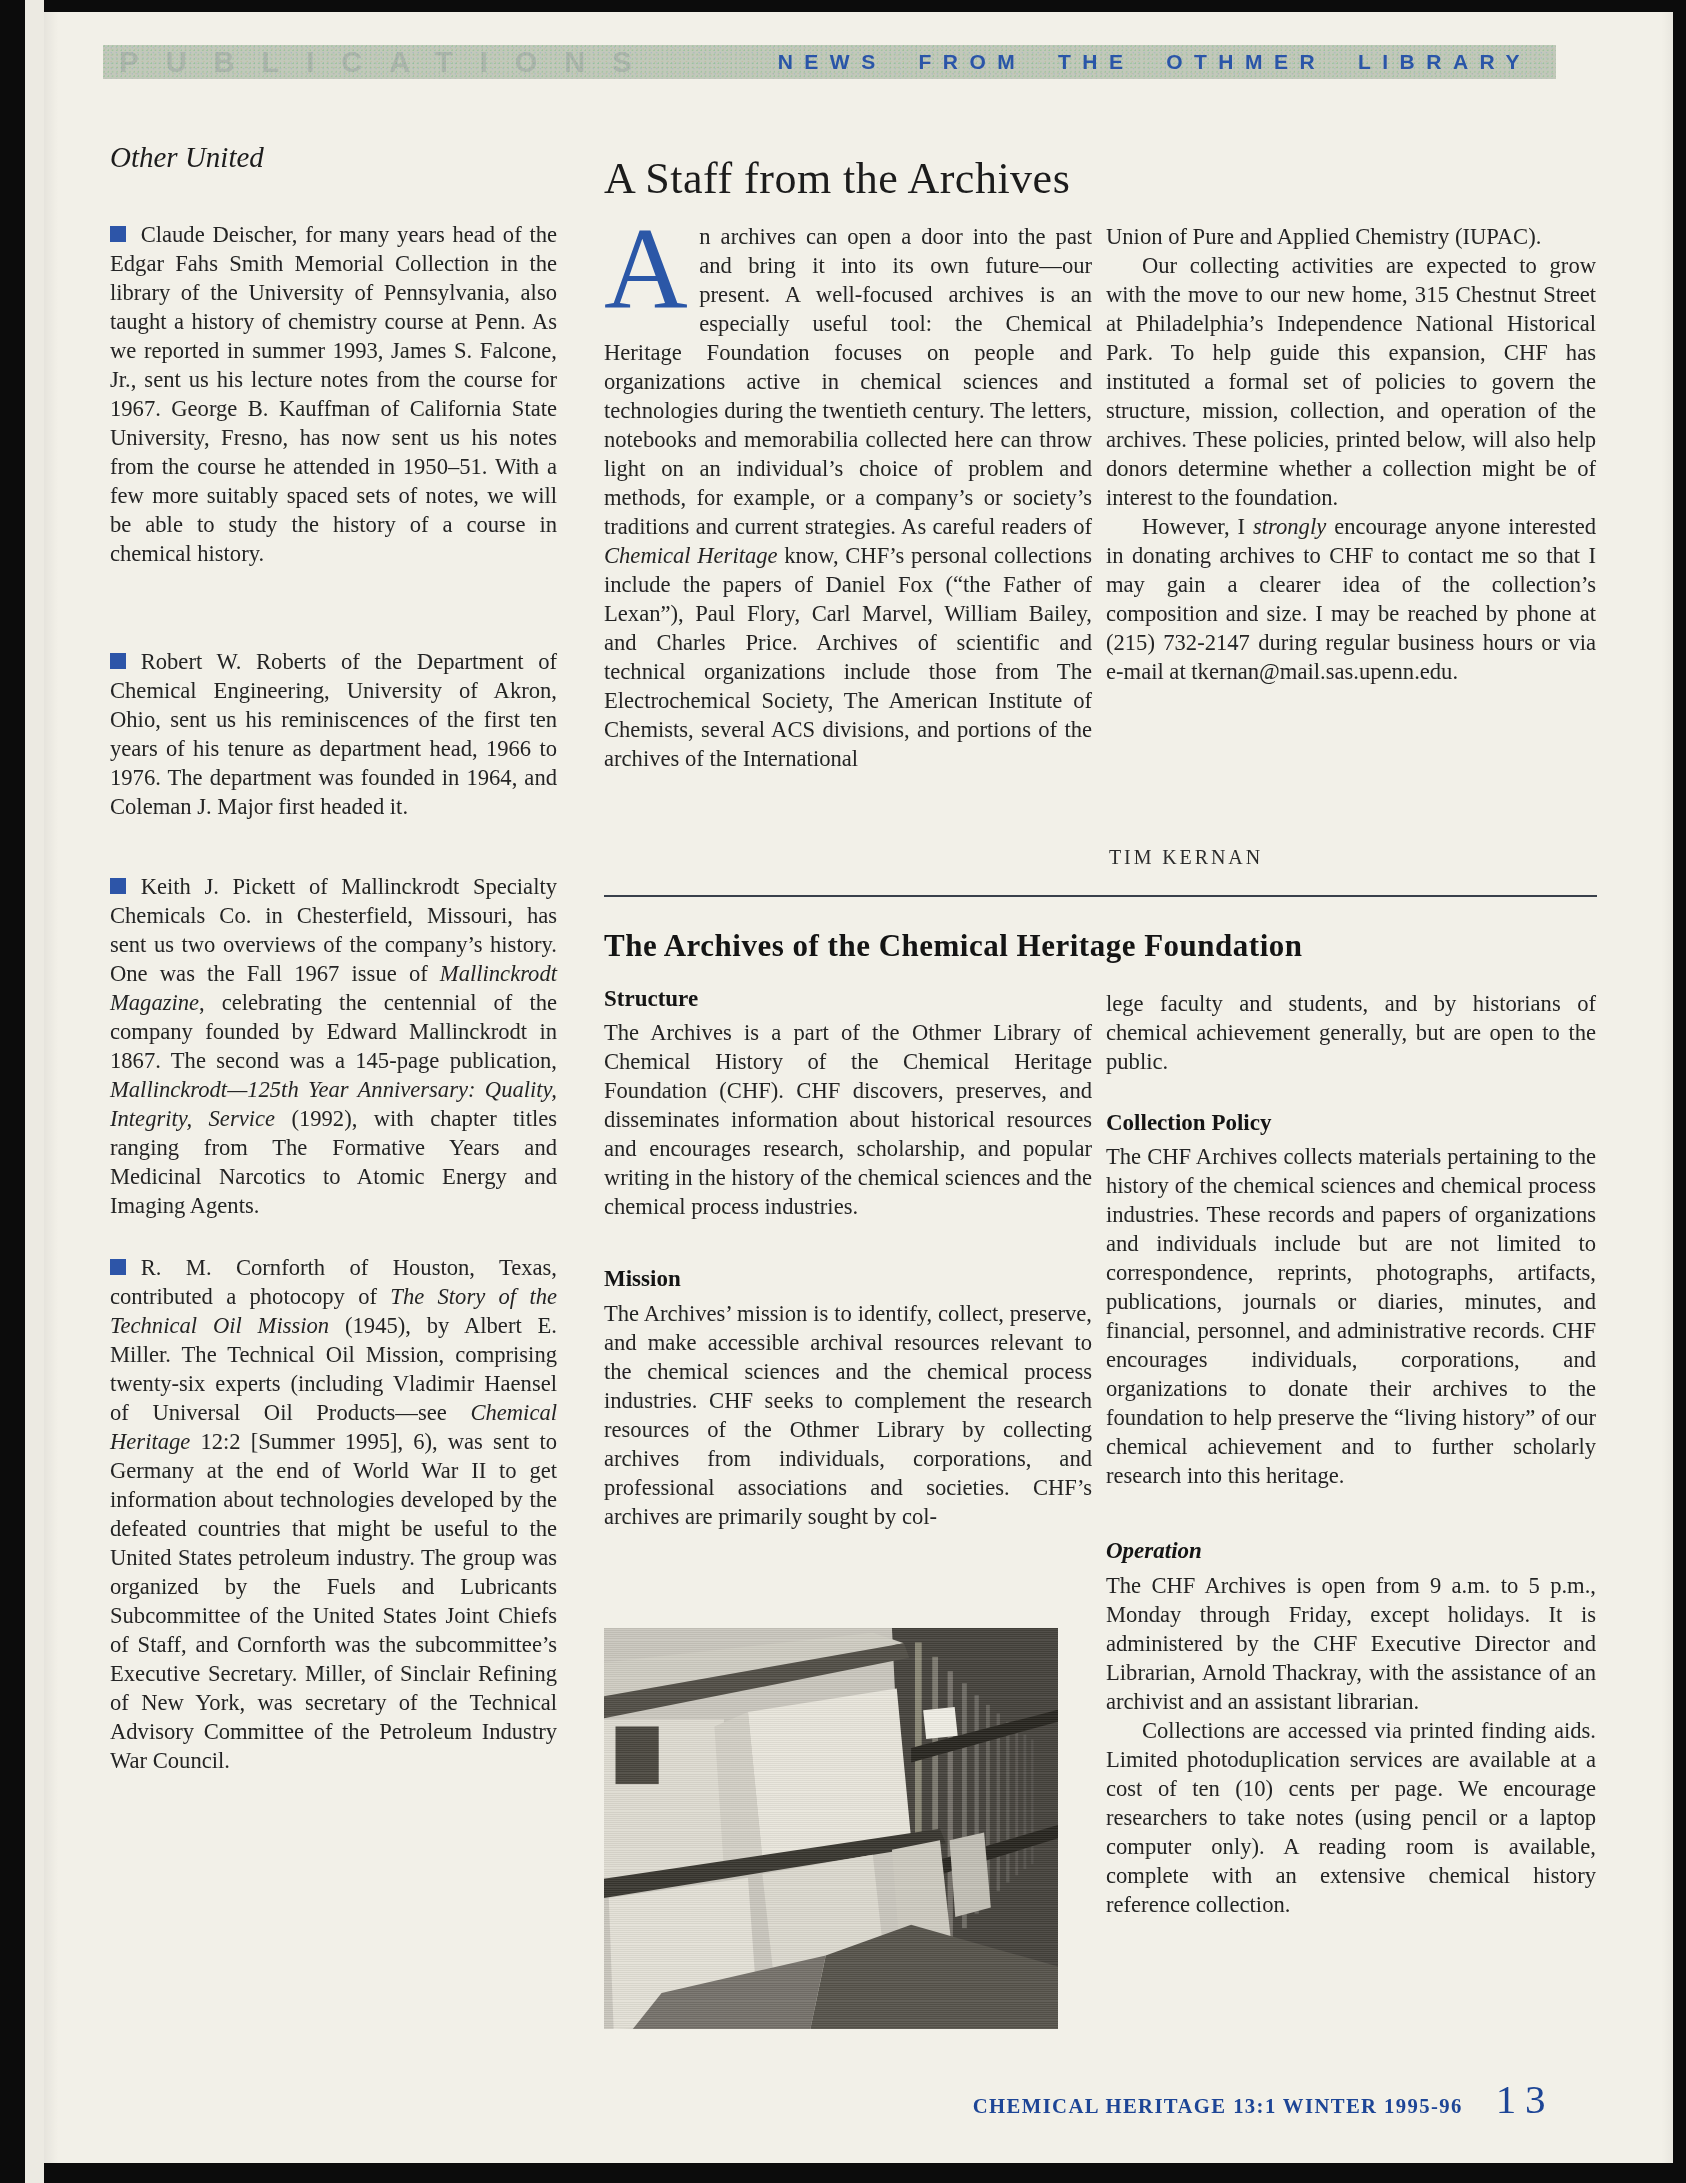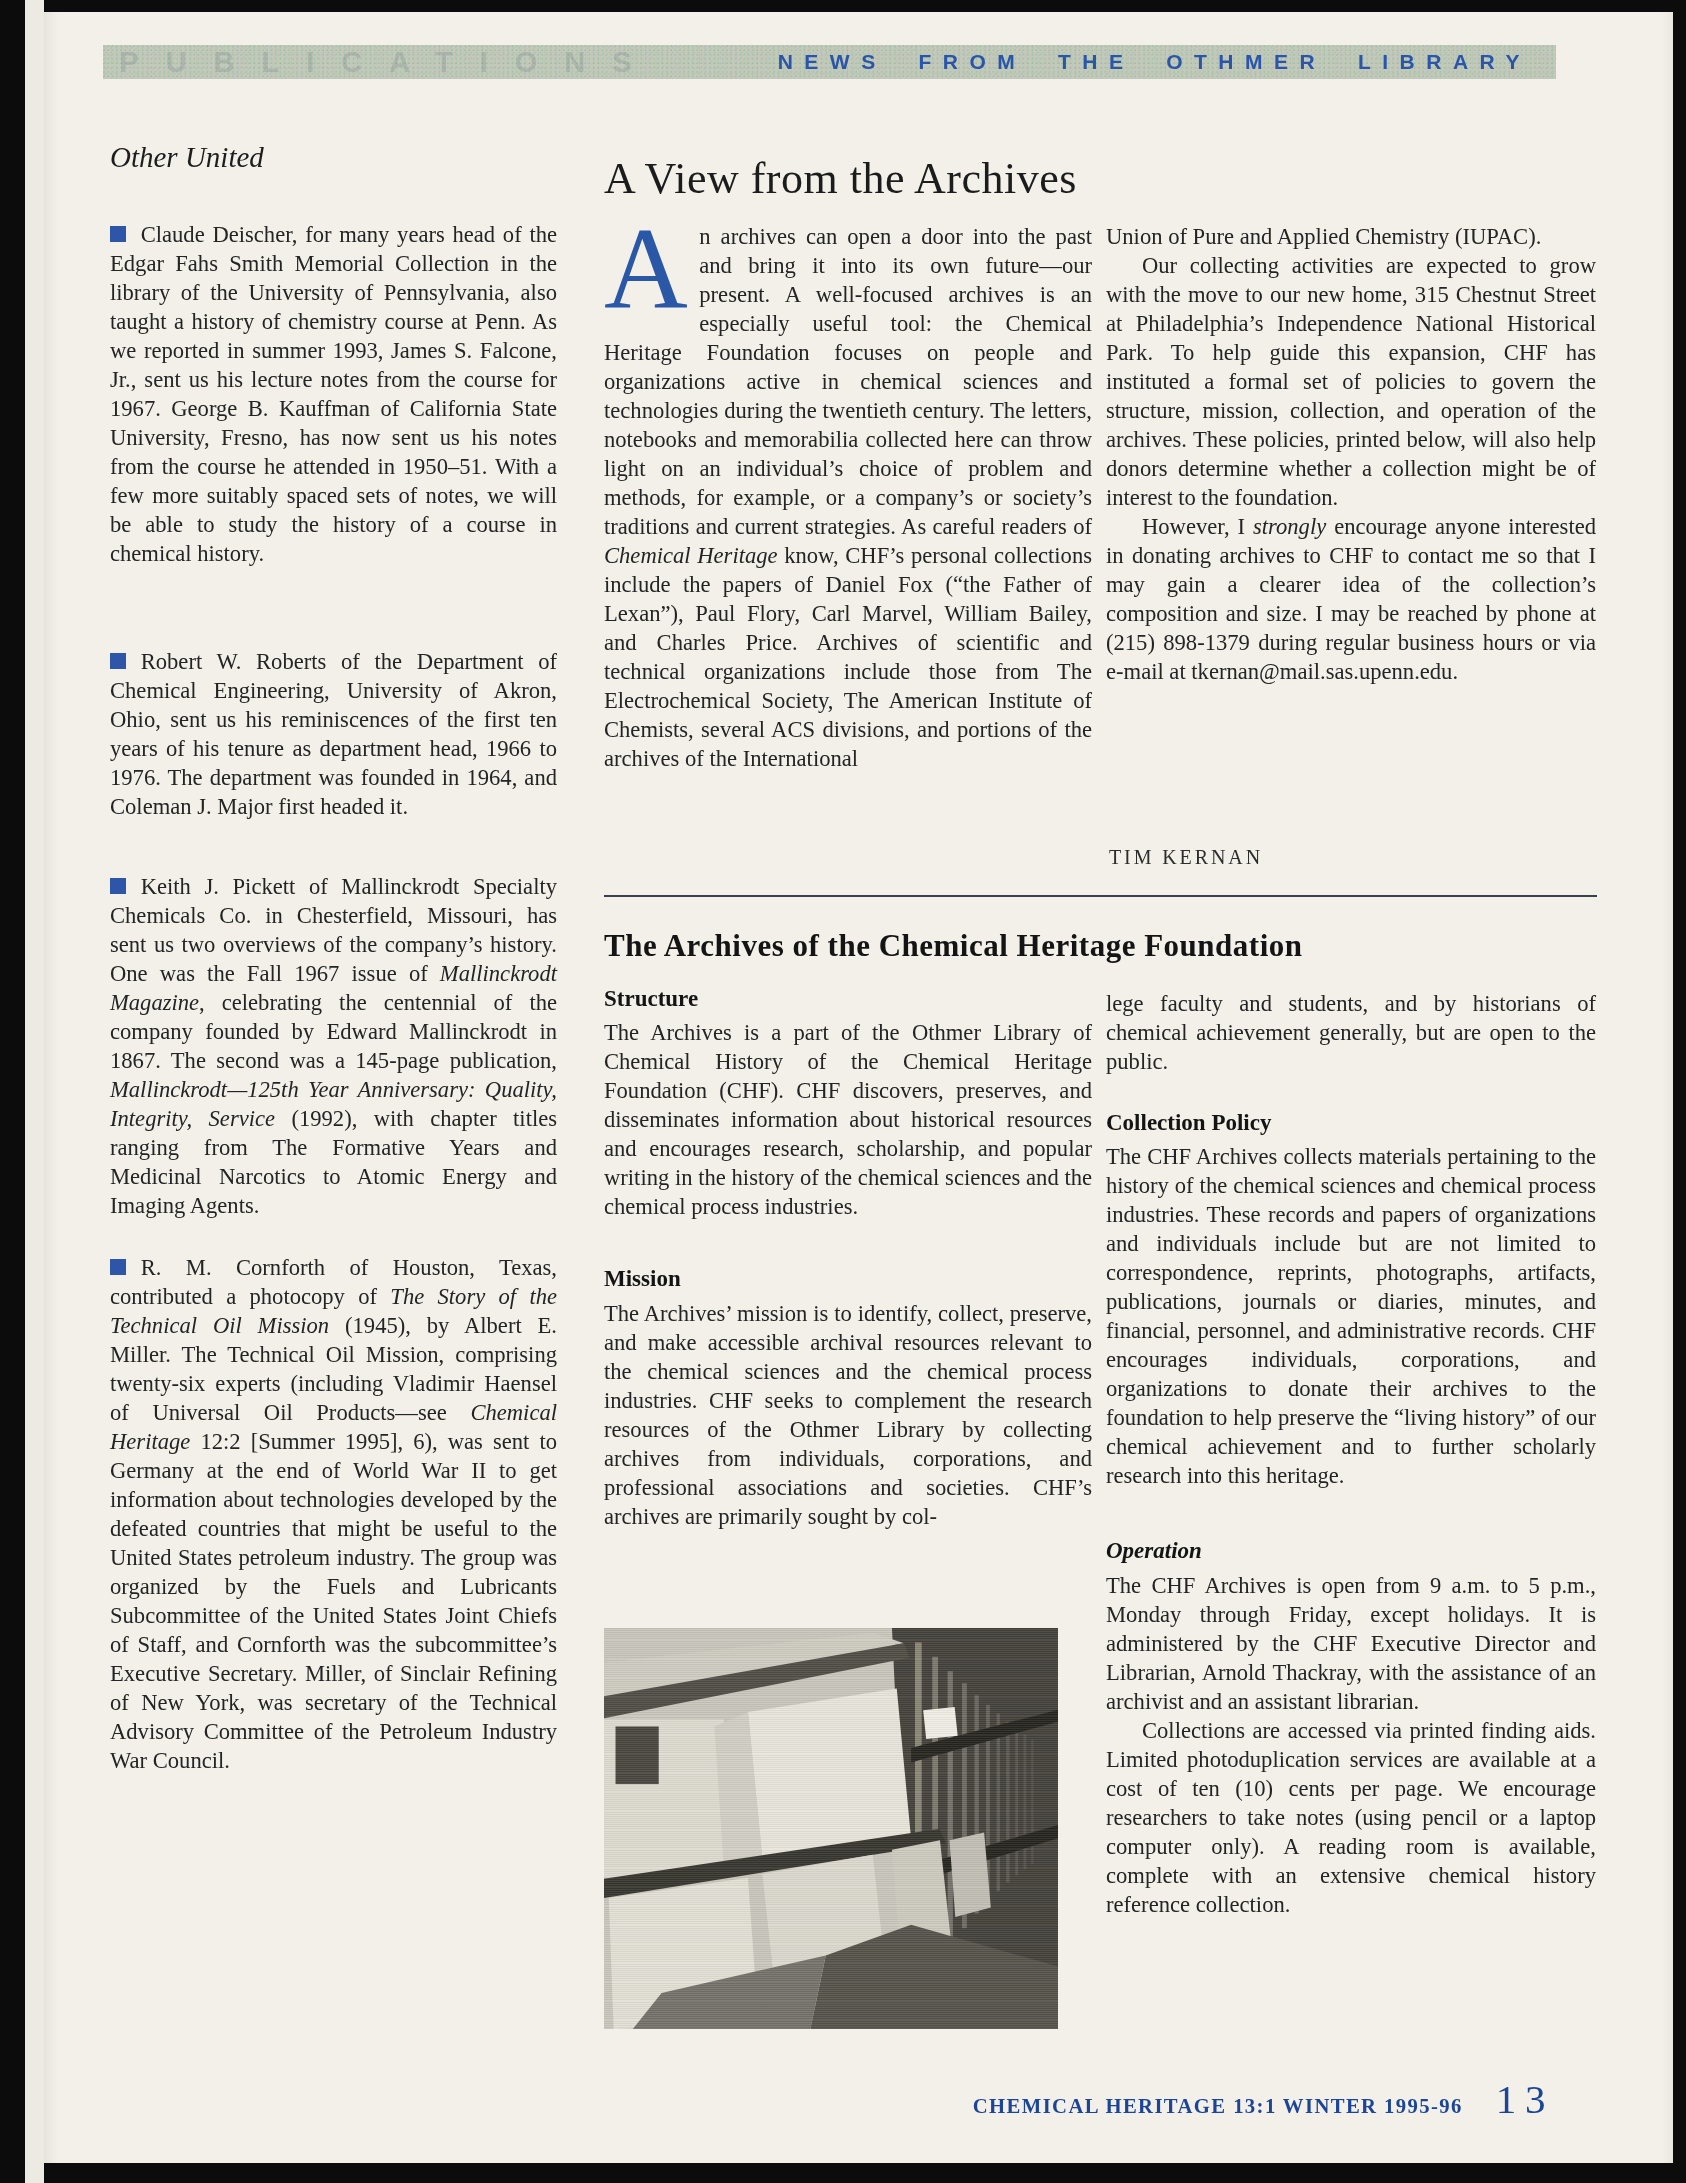--- a/index.html
+++ b/index.html
@@ -127,28 +127,28 @@
   </div>
 
   <h2 class="other-gifts">Other United</h2>
 
   <p class="body-text gift-0"><span class="bullet"></span><span><span>Claude Deischer, for many years head of the Edgar Fahs Smith Memorial Collection in the library of the University of Pennsylvania, also taught a history of chemistry course at Penn. As we reported in summer 1993, James S. Falcone, Jr., sent us his lecture notes from the course for 1967. George B. Kauffman of California State University, Fresno, has now sent us his notes from the course he attended in 1950–51. With a few more suitably spaced sets of notes, we will be able to study the history of a course in chemical history.</span></span></p>
   <p class="body-text gift-1"><span class="bullet"></span><span><span>Robert W. Roberts of the Department of Chemical Engineering, University of Akron, Ohio, sent us his reminiscences of the first ten years of his tenure as department head, 1966 to 1976. The department was founded in 1964, and Coleman J. Major first headed it.</span></span></p>
   <p class="body-text gift-2"><span class="bullet"></span><span><span>Keith J. Pickett of Mallinckrodt Specialty Chemicals Co. in Chesterfield, Missouri, has sent us two overviews of the company’s history. One was the Fall 1967 issue of </span><span class="run-i">Mallinckrodt Magazine</span><span>, celebrating the centennial of the company founded by Edward Mallinckrodt in 1867. The second was a 145-page publication, </span><span class="run-i">Mallinckrodt—125th Year Anniversary: Quality, Integrity, Service</span><span> (1992), with chapter titles ranging from The Formative Years and Medicinal Narcotics to Atomic Energy and Imaging Agents.</span></span></p>
   <p class="body-text gift-3"><span class="bullet"></span><span><span>R. M. Cornforth of Houston, Texas, contributed a photocopy of </span><span class="run-i">The Story of the Technical Oil Mission</span><span> (1945), by Albert E. Miller. The Technical Oil Mission, comprising twenty-six experts (including Vladimir Haensel of Universal Oil Products—see </span><span class="run-i">Chemical Heritage</span><span> 12:2 [Summer 1995], 6), was sent to Germany at the end of World War II to get information about technologies developed by the defeated countries that might be useful to the United States petroleum industry. The group was organized by the Fuels and Lubricants Subcommittee of the United States Joint Chiefs of Staff, and Cornforth was the subcommittee’s Executive Secretary. Miller, of Sinclair Refining of New York, was secretary of the Technical Advisory Committee of the Petroleum Industry War Council.</span></span></p>
 
 
-  <h1 class="article-title">A View from the Archives</h1>
+  <h1 class="article-title">A Staff from the Archives</h1>
 
   <p class="body-text article-lead"><span class="drop-cap">A</span><span><span>n archives can open a door into the past and bring it into its own future—our present. A well-focused archives is an especially useful tool: the Chemical Heritage Foundation focuses on people and organizations active in chemical sciences and technologies during the twentieth century. The letters, notebooks and memorabilia collected here can throw light on an individual’s choice of problem and methods, for example, or a company’s or society’s traditions and current strategies. As careful readers of </span><span class="run-i">Chemical Heritage</span><span> know, CHF’s personal collections include the papers of Daniel Fox (“the Father of Lexan”), Paul Flory, Carl Marvel, William Bailey, and Charles Price. Archives of scientific and technical organizations include those from The Electrochemical Society, The American Institute of Chemists, several ACS divisions, and portions of the archives of the International</span></span></p>
 
   <div class="article-col2">
     <p class="body-text">Union of Pure and Applied Chemistry (IUPAC).</p>
     <p class="body-text ind">Our collecting activities are expected to grow with the move to our new home, 315 Chestnut Street at Philadelphia’s Independence National Historical Park. To help guide this expansion, CHF has instituted a formal set of policies to govern the structure, mission, collection, and operation of the archives. These policies, printed below, will also help donors determine whether a collection might be of interest to the foundation.</p>
-    <p class="body-text ind"><span>However, I </span><span class="run-i">strongly</span><span> encourage anyone interested in donating archives to CHF to contact me so that I may gain a clearer idea of the collection’s composition and size. I may be reached by phone at (215) 898-1379 during regular business hours or via e-mail at tkernan@mail.sas.upenn.edu.</span></p>
+    <p class="body-text ind"><span>However, I </span><span class="run-i">strongly</span><span> encourage anyone interested in donating archives to CHF to contact me so that I may gain a clearer idea of the collection’s composition and size. I may be reached by phone at (215) 732-2147 during regular business hours or via e-mail at tkernan@mail.sas.upenn.edu.</span></p>
   </div>
 
   <p class="byline">TIM KERNAN</p>
 
   <div class="section-divider"></div>
   <h2 class="section-heading">The Archives of the Chemical Heritage Foundation</h2>
 
   <div class="mid-sub">
     <h3 class="sub-heading">Structure</h3>
     <p class="body-text">The Archives is a part of the Othmer Library of Chemical History of the Chemical Heritage Foundation (CHF). CHF discovers, preserves, and disseminates information about historical resources and encourages research, scholarship, and popular writing in the history of the chemical sciences and the chemical process industries.</p>

